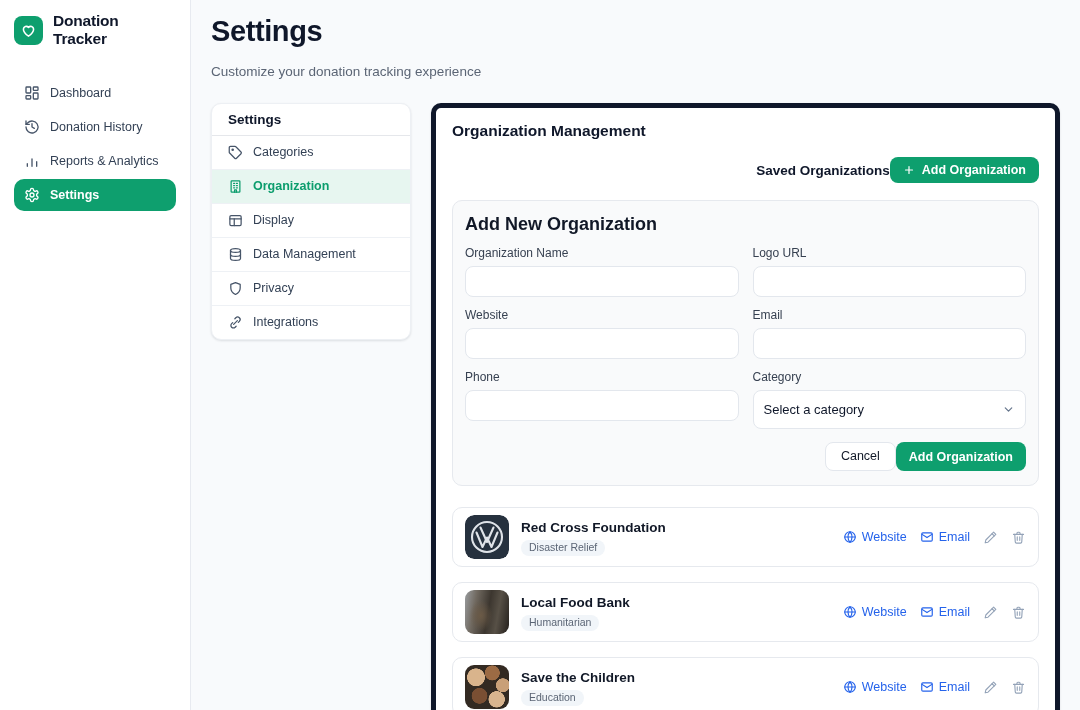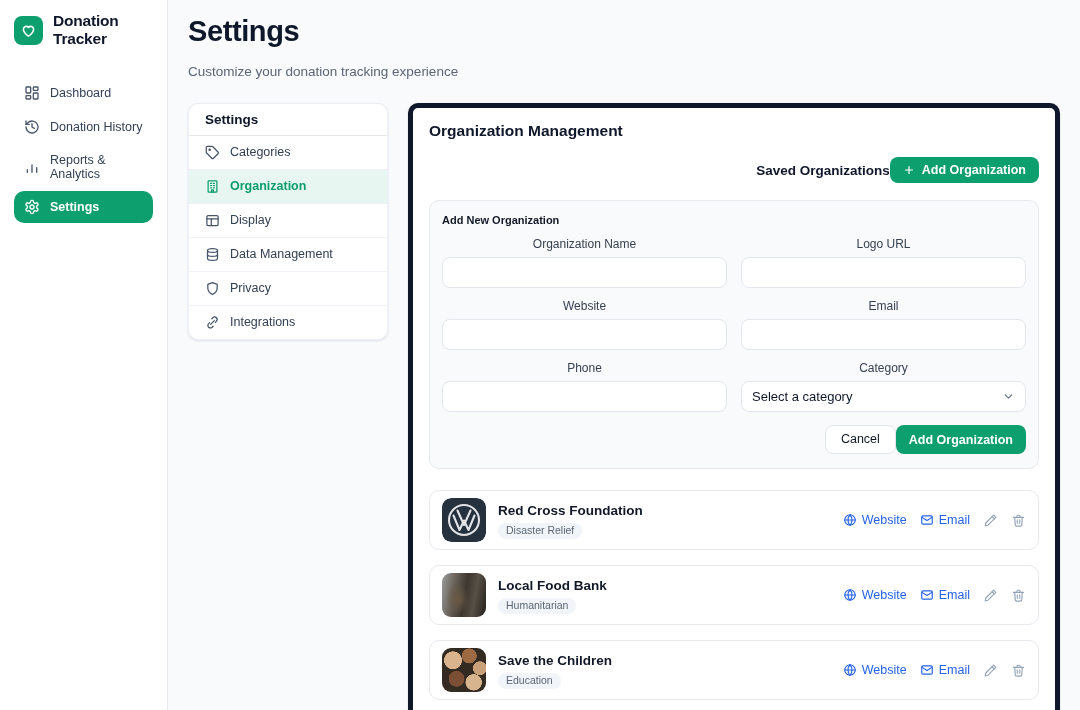--- a/index.html
+++ b/index.html
@@ -11,21 +11,21 @@
     --muted:#5b6575;
     --border:#e6e9ee;
     --link:#2563eb;
   }
   *{margin:0;box-sizing:border-box;}
   html,body{background:#fff;}
   body{font-family:"Liberation Sans","DejaVu Sans",sans-serif;-webkit-font-smoothing:antialiased;}
   .app{width:1080px;height:710px;display:flex;background:#f8fafc;overflow:hidden;}
 
   
-  .sidebar{width:168px;flex:none;background:#fff;border-right:1px solid #e7eaf0;padding:12px 14px;}
+  .sidebar{width:191px;flex:none;background:#fff;border-right:1px solid #e7eaf0;padding:12px 14px;}
   .brand{display:flex;align-items:center;gap:10px;}
   .brand-icon{width:29px;height:29px;background:var(--green);border-radius:8px;display:flex;align-items:center;justify-content:center;flex:none;}
   .brand-icon svg{width:17px;height:17px;color:#fff;}
   .brand-name{font-size:15.5px;font-weight:700;color:var(--ink);letter-spacing:-.2px;}
   .side-nav{margin-top:29px;display:flex;flex-direction:column;gap:2px;}
   .side-item{display:flex;align-items:center;gap:10px;padding:8px 10px;border-radius:10px;font-size:12.5px;font-weight:500;color:var(--text);cursor:pointer;}
   .side-item svg{width:16px;height:16px;flex:none;color:#475569;}
   .side-item.active{background:var(--green);color:#fff;font-weight:700;}
   .side-item.active svg{color:#fff;}
 
@@ -47,25 +47,25 @@
   
   .org-card{flex:1;background:#fff;border-radius:10px;border:5px solid #0f172a;box-shadow:0 1px 3px rgba(15,23,42,.07),0 1px 2px rgba(15,23,42,.05);padding:14px 16px 16px;min-width:0;}
   .org-card h2{font-size:15.5px;font-weight:700;color:var(--ink);}
   .section-row{display:flex;align-items:center;justify-content:flex-end;margin-top:17px;}
   .section-row h3{font-size:13.5px;font-weight:700;color:var(--ink);}
   .btn-green{display:inline-flex;align-items:center;gap:7px;background:var(--green);color:#fff;border:none;border-radius:8px;padding:6px 13px;font-size:12.5px;font-weight:600;font-family:inherit;cursor:pointer;line-height:14px;}
   .btn-green svg{width:12px;height:12px;}
 
   
   .form-box{margin-top:17px;background:#f9fafb;border:1px solid var(--border);border-radius:10px;padding:13px 12px 14px;}
-  .form-title{font-size:11px;font-weight:700;color:#111827;}
+  .form-title{font-size:18px;font-weight:700;color:#111827;}
   .form-grid{display:grid;grid-template-columns:1fr 1fr;column-gap:14px;row-gap:11px;margin-top:11px;}
-  .field label{display:block;font-size:12px;font-weight:500;color:#374151;margin-bottom:6px;line-height:14px;text-align:center;}
+  .field label{display:block;font-size:12px;font-weight:500;color:#374151;margin-bottom:6px;line-height:14px;}
   .field input{width:100%;height:31px;border:1px solid #e3e7ed;border-radius:8px;background:#fff;padding:0 10px;font-size:13px;color:#111827;outline:none;font-family:inherit;}
-  .select{height:31px;border:1px solid #e3e7ed;border-radius:8px;background:#fff;display:flex;align-items:center;justify-content:space-between;padding:0 10px;font-size:13px;color:var(--ink);cursor:pointer;}
+  .select{height:39px;border:1px solid #e3e7ed;border-radius:8px;background:#fff;display:flex;align-items:center;justify-content:space-between;padding:0 10px;font-size:13px;color:var(--ink);cursor:pointer;}
   .select svg{width:13px;height:13px;color:#64748b;}
   .form-actions{display:flex;justify-content:flex-end;margin-top:13px;}
   .btn-cancel{background:#fff;border:1px solid #e3e7ed;border-radius:8px;padding:6px 15px;font-size:12.5px;font-weight:500;color:#111827;font-family:inherit;cursor:pointer;line-height:15px;}
 
   
   .org-list{margin-top:21px;display:flex;flex-direction:column;gap:15px;}
   .org-row{display:flex;align-items:center;background:#fff;border:1px solid var(--border);border-radius:10px;padding:7px 12px;}
   .org-logo{width:44px;height:44px;border-radius:9px;flex:none;overflow:hidden;}
   .org-logo svg{display:block;width:100%;height:100%;}
   .logo-person{background:

